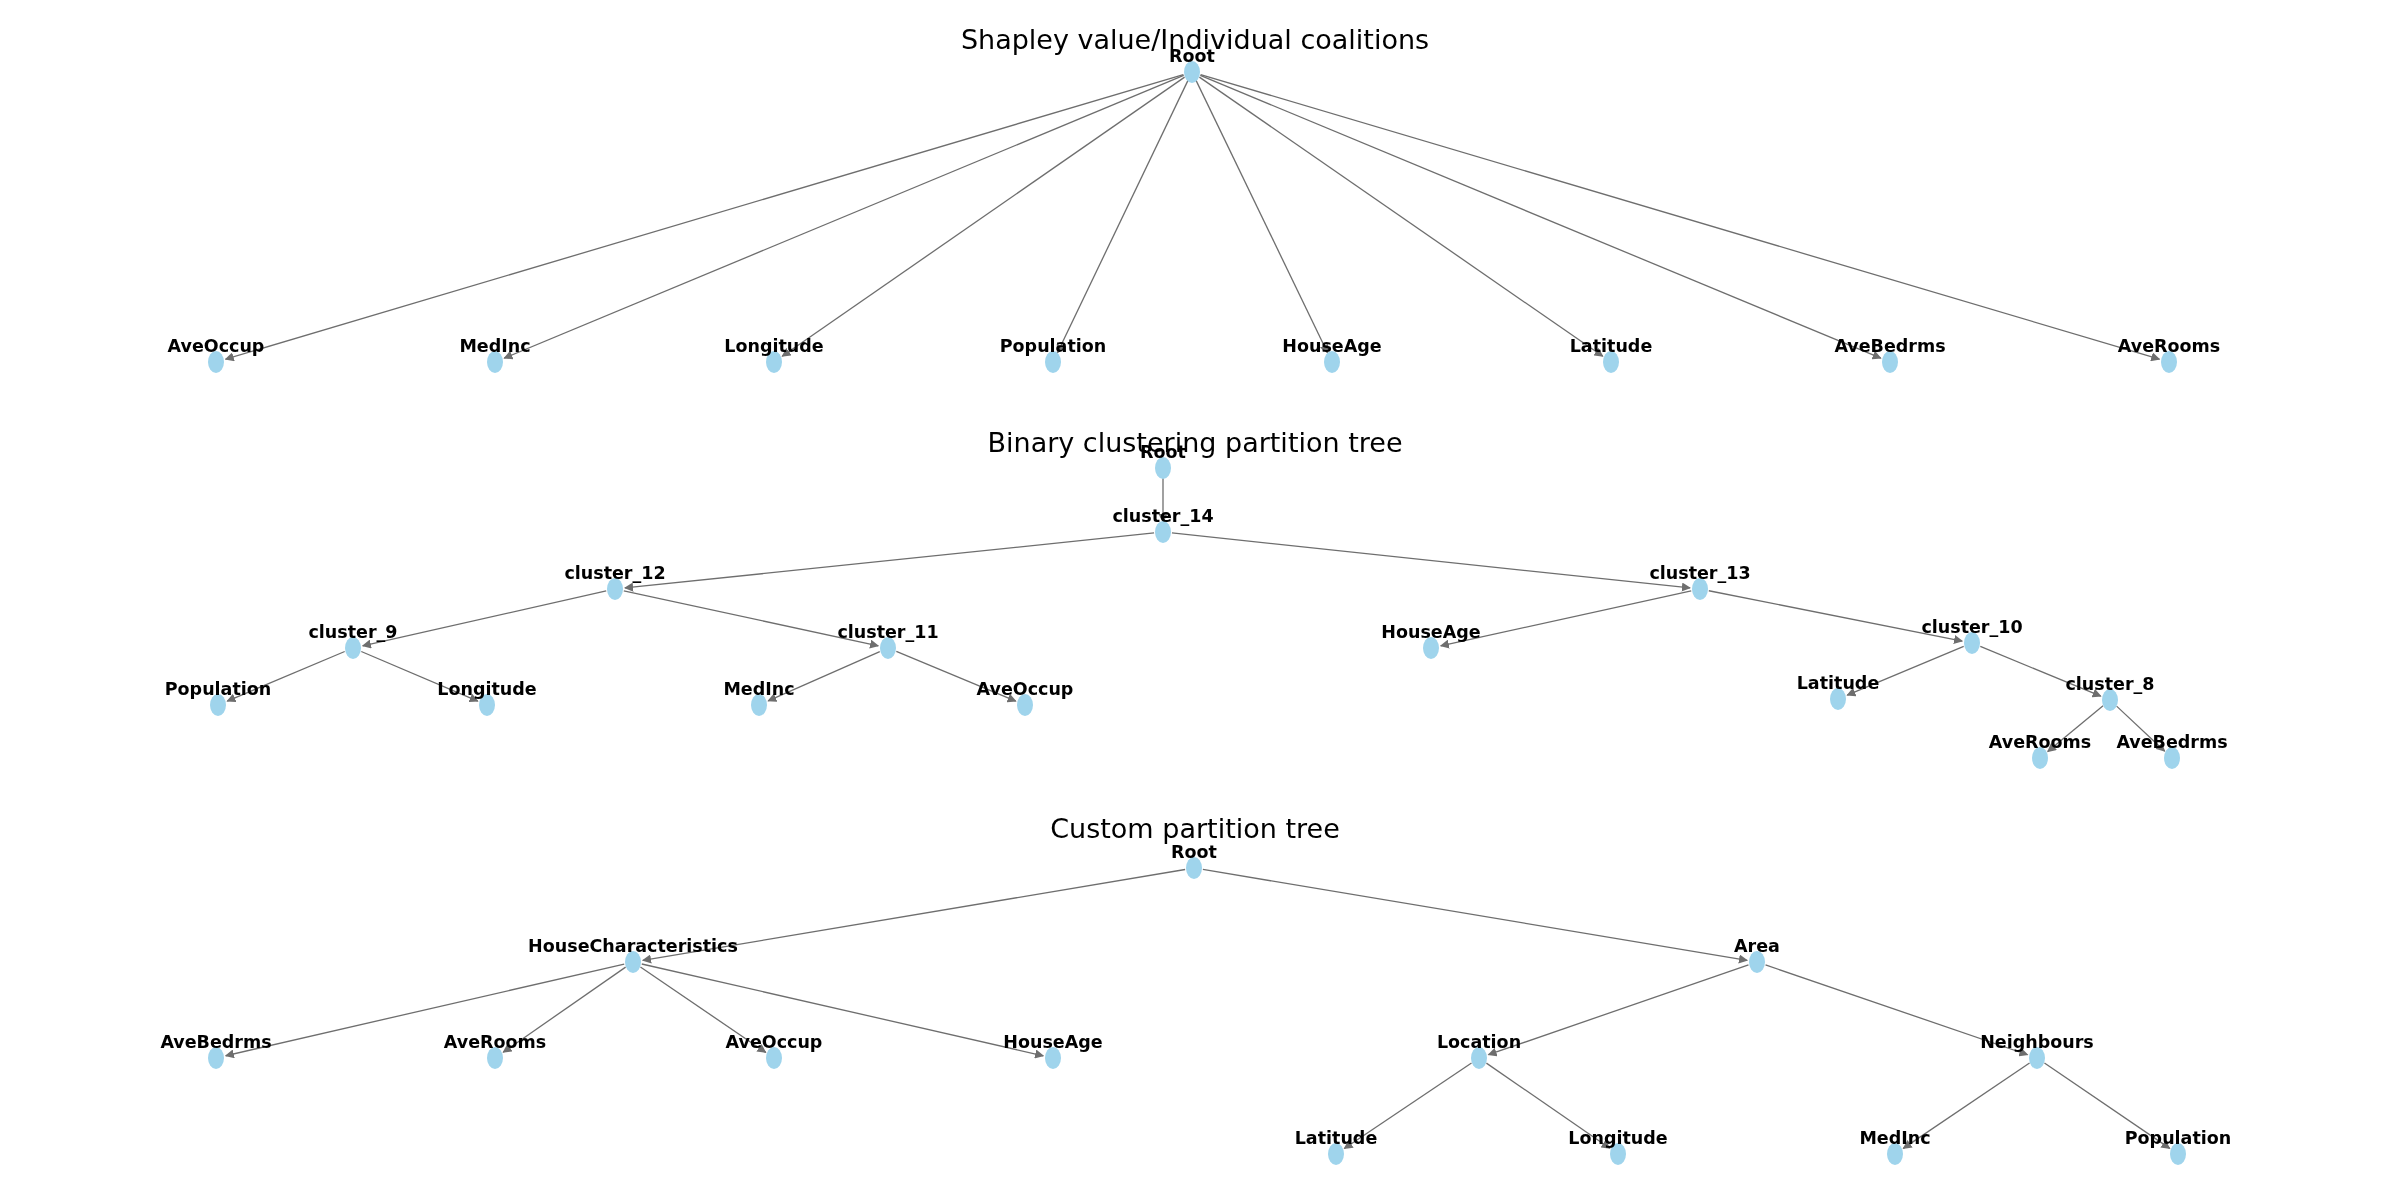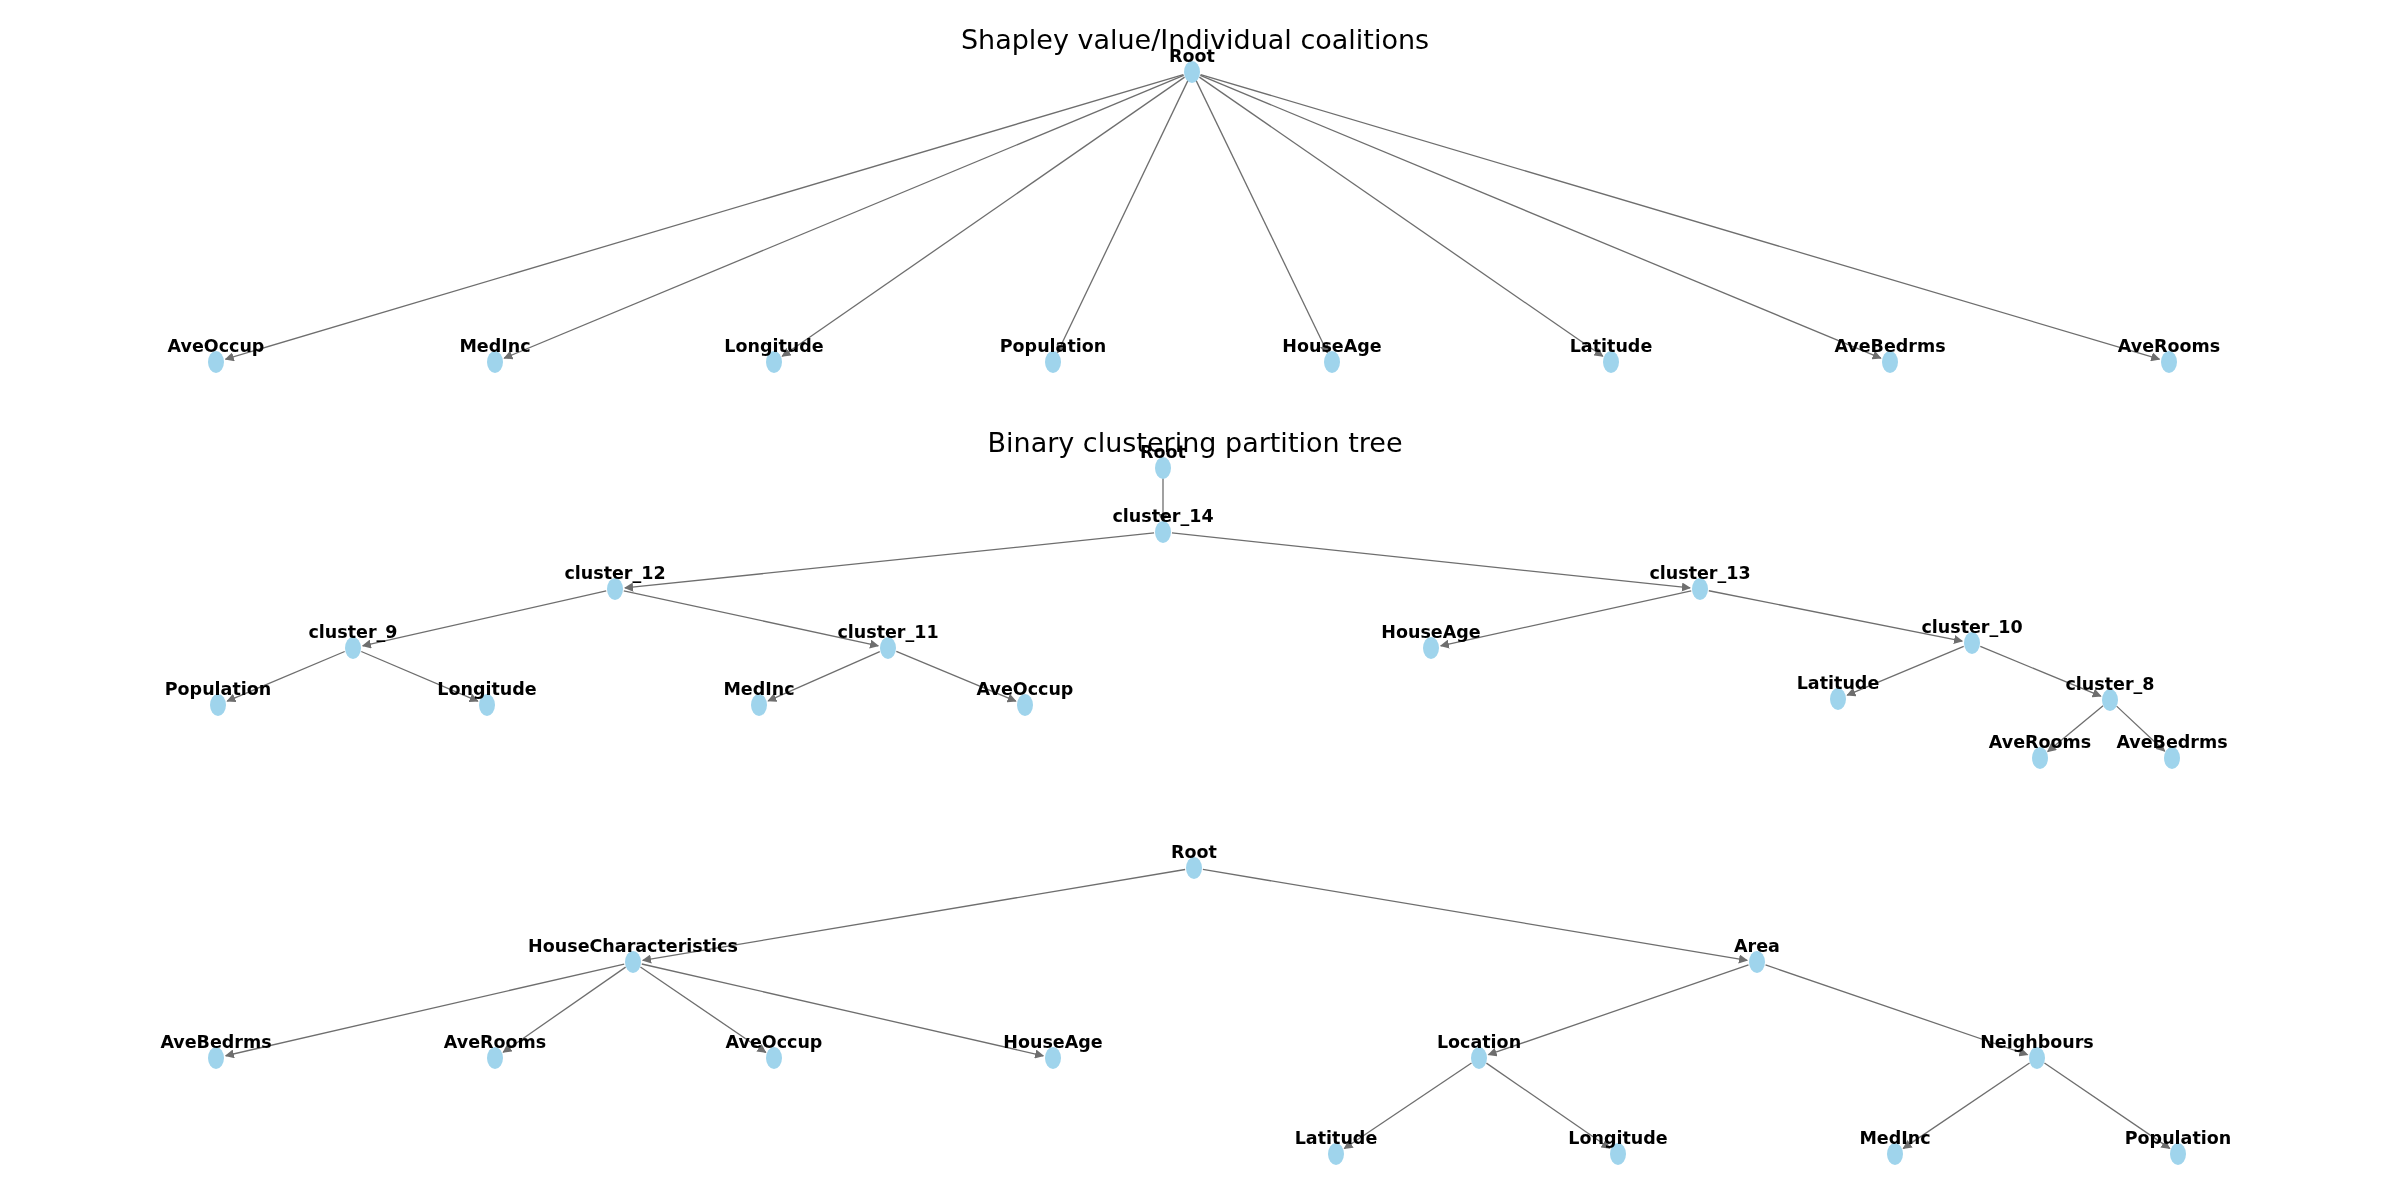--- a/index.html
+++ b/index.html
@@ -253,13 +253,14 @@
         </g>
         <g>
           <ellipse cx="2178" cy="1154" rx="8" ry="11" class="node-circle"></ellipse>
           <text x="2178" y="1144" class="node-label">Population</text>
         </g>
       </g>
   </svg>
 
   <div class="panel-title" id="title-0" style="left: 0px; top: 24px; width: 2390px; text-align: center;">Shapley value/Individual coalitions</div>
   <div class="panel-title" id="title-1" style="left: 0px; top: 419px; width: 2390px; text-align: center; margin-top: 8px;">Binary clustering partition tree</div>
+  <div class="panel-title" id="title-2" style="left: 0px; top: 813px; width: 2390px; text-align: center;">Custom partition tree</div>
 </div>
 
 </body></html>

